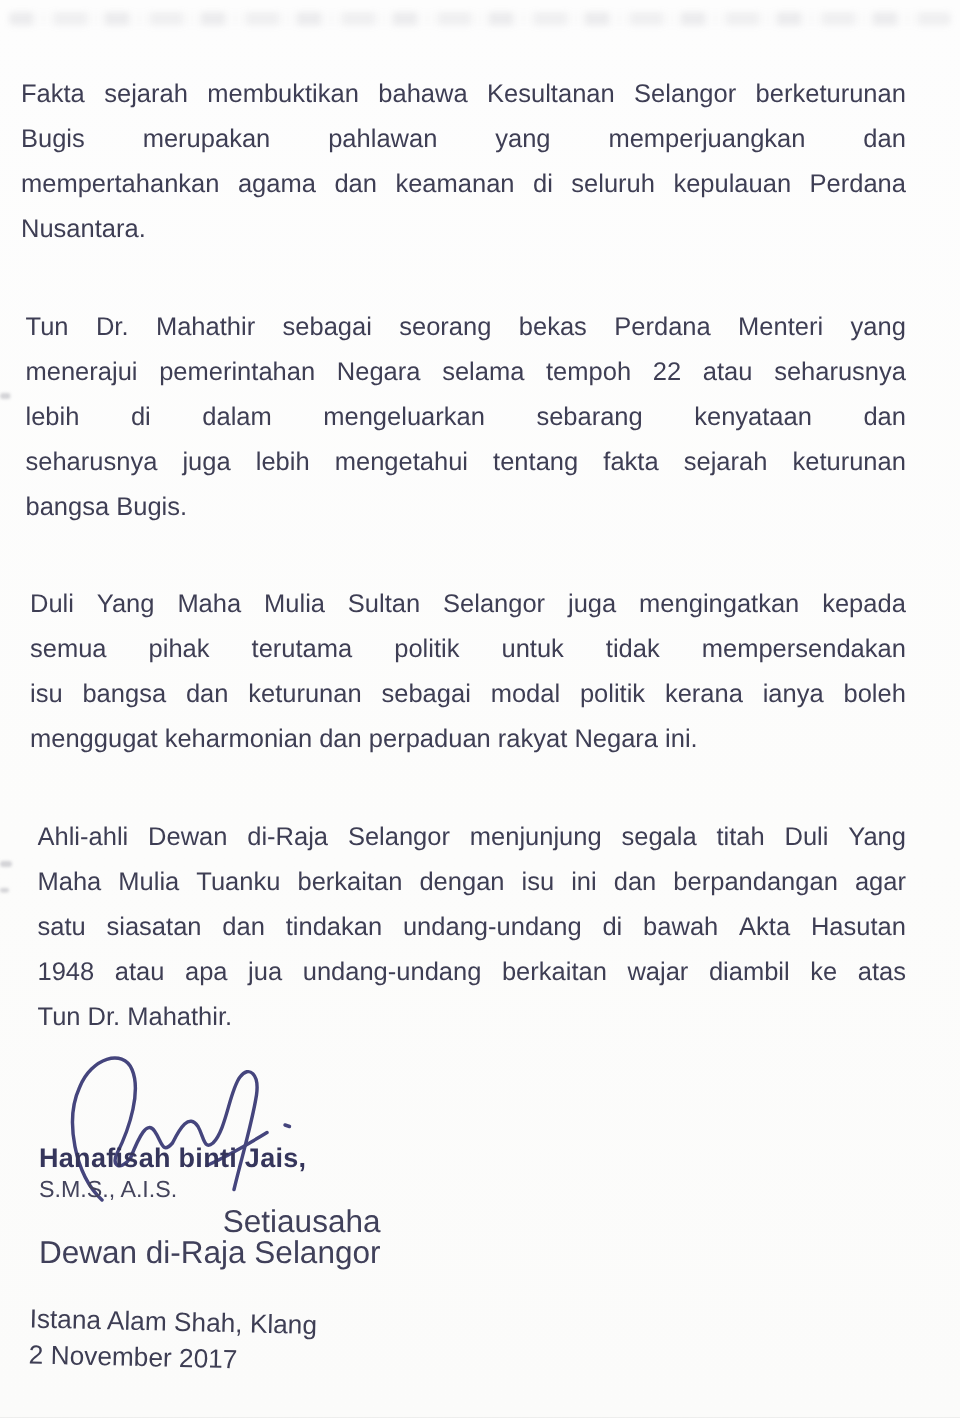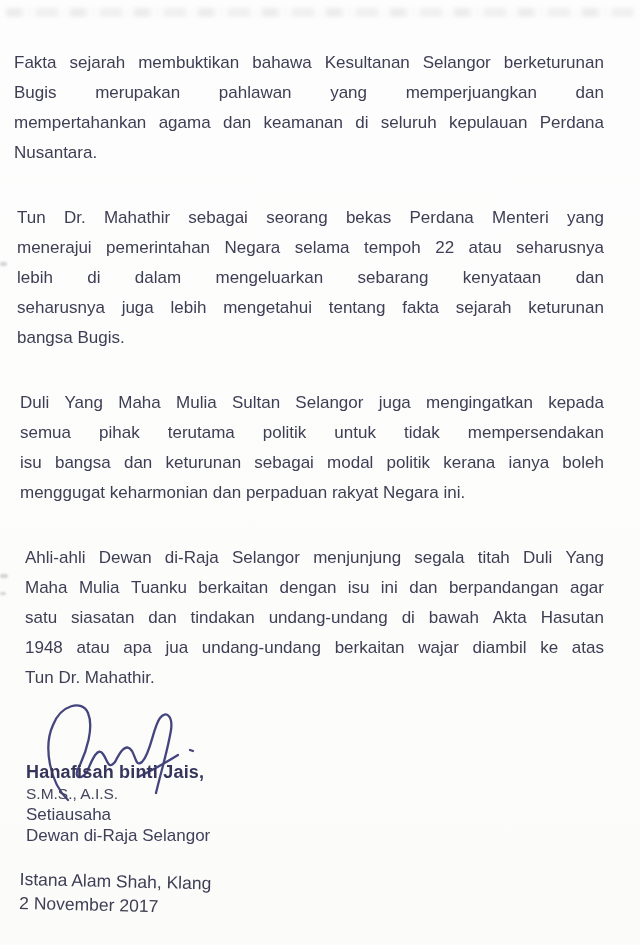--- a/index.html
+++ b/index.html
@@ -70,22 +70,23 @@
     font-size: 18px;
     font-weight: bold;
     color: #35355b;
     letter-spacing: 0.2px;
   }
   .sig-honorifics {
     font-size: 15.5px;
     color: #44445c;
   }
   .sig-title, .sig-org {
-    font-size: 17px;
+    font-size: 21px;
     color: #40405a;
+    text-align: right;
   }
   .footer-block {
     position: absolute;
     left: 20px;
     top: 867px;
     line-height: 24px;
     font-size: 17.5px;
     color: #3e3e54;
     transform: rotate(1.3deg);
     transform-origin: left top;

